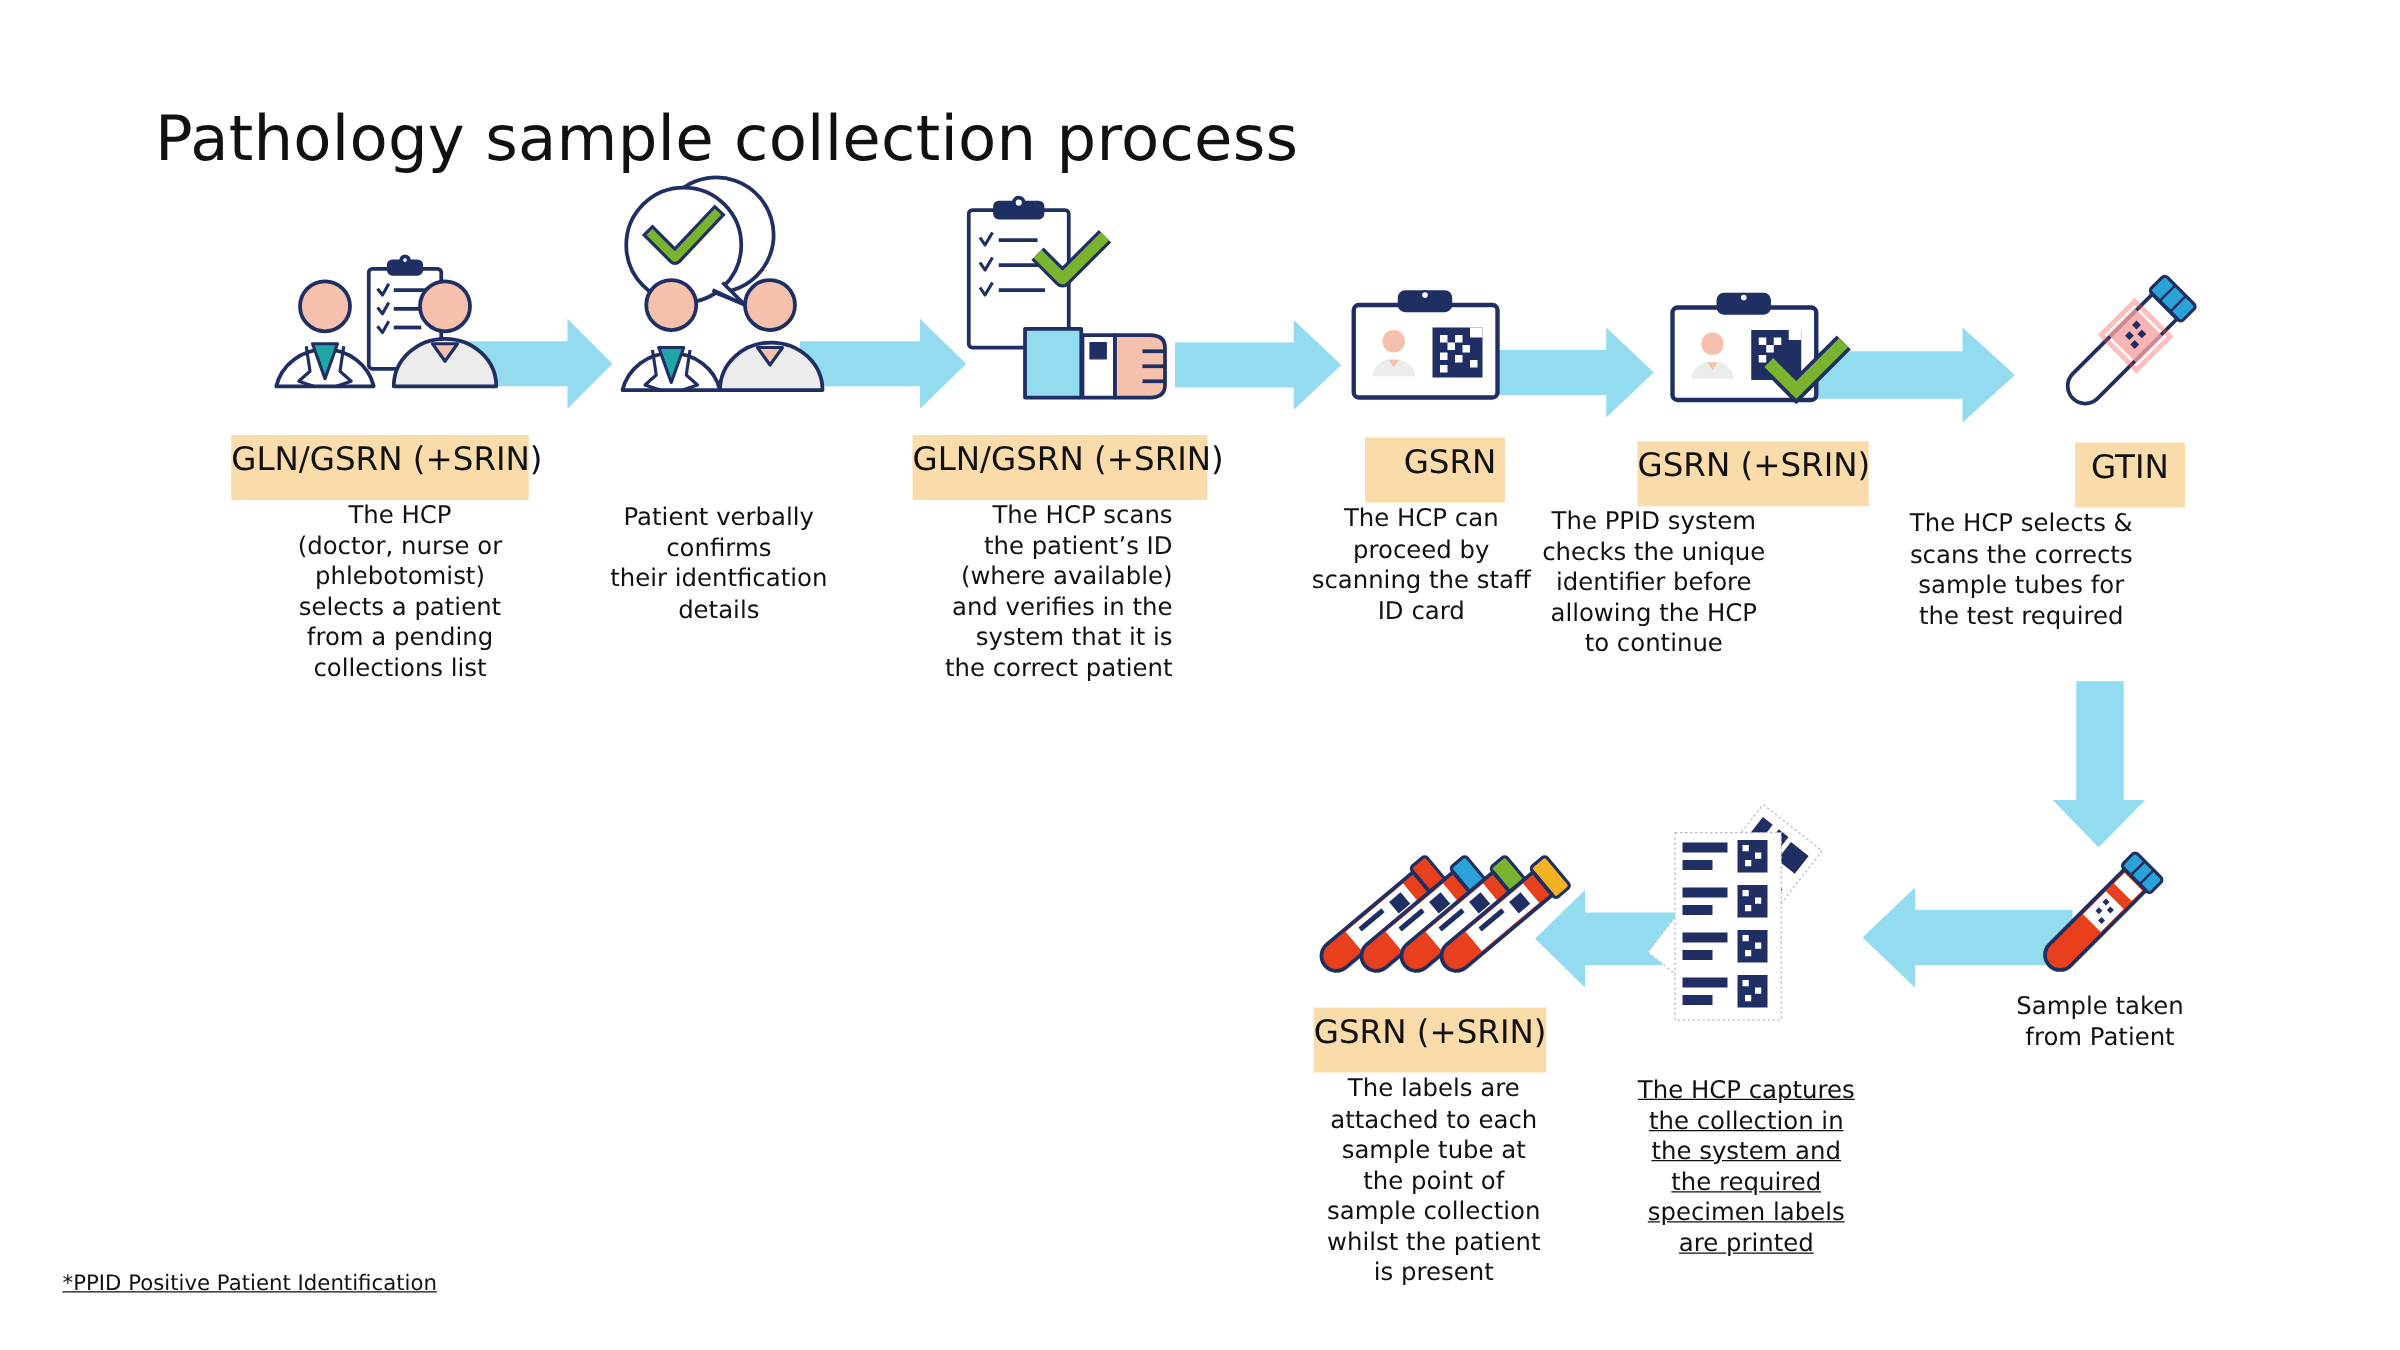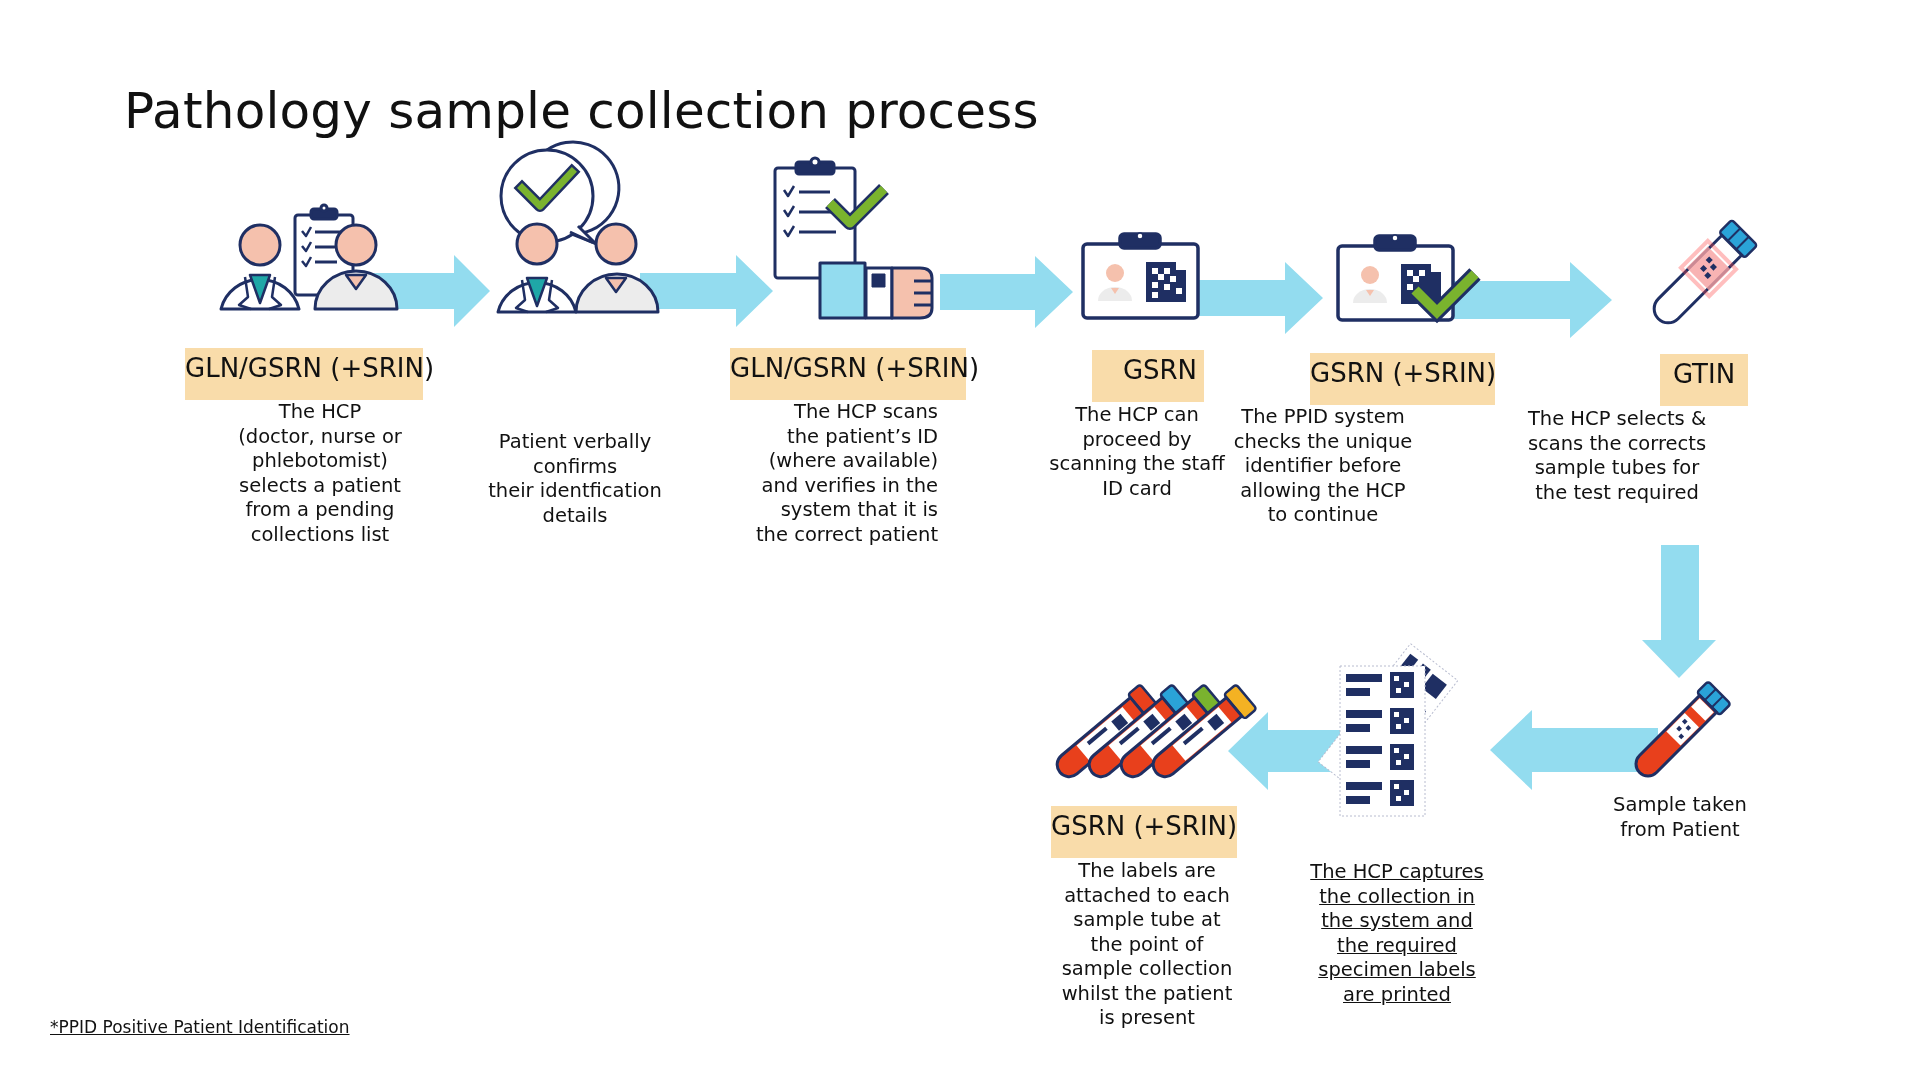--- a/index.html
+++ b/index.html
@@ -284,21 +284,21 @@
 <div class="badge" style="left:1310px;top:353px;width:185px;">GSRN (+SRIN)</div>
 <div class="badge" style="left:1660px;top:354px;width:88px;">GTIN</div>
 <div class="badge" style="left:1051px;top:806px;width:186px;">GSRN (+SRIN)</div>
 
 <div class="desc" style="left:304px;top:400px;margin-left:16px;">The HCP
 (doctor, nurse or
 phlebotomist)
 selects a patient
 from a pending
 collections list</div>
-<div class="desc" style="left:575px;top:402px;margin-top:28px;">Patient verbally
+<div class="desc" style="left:575px;top:402px;">Patient verbally
 confirms
 their identfication
 details</div>
 <div class="desc" style="left:847px;top:400px;text-align:right;">The HCP scans
 the patient’s ID
 (where available)
 and verifies in the
 system that it is
 the correct patient</div>
 <div class="desc" style="left:1137px;top:403px;">The HCP can

